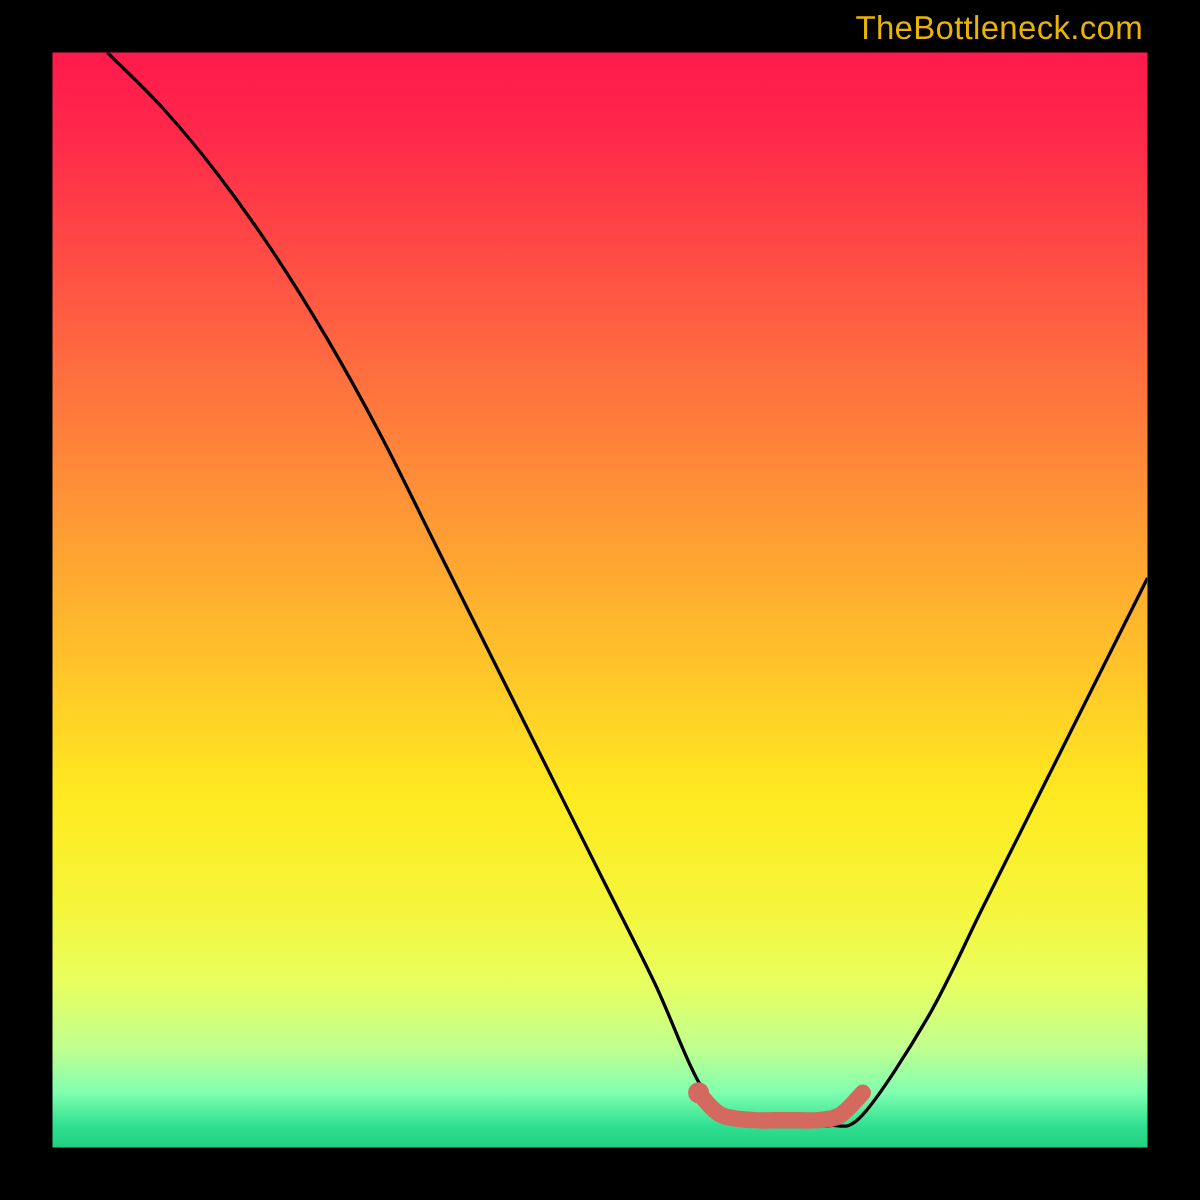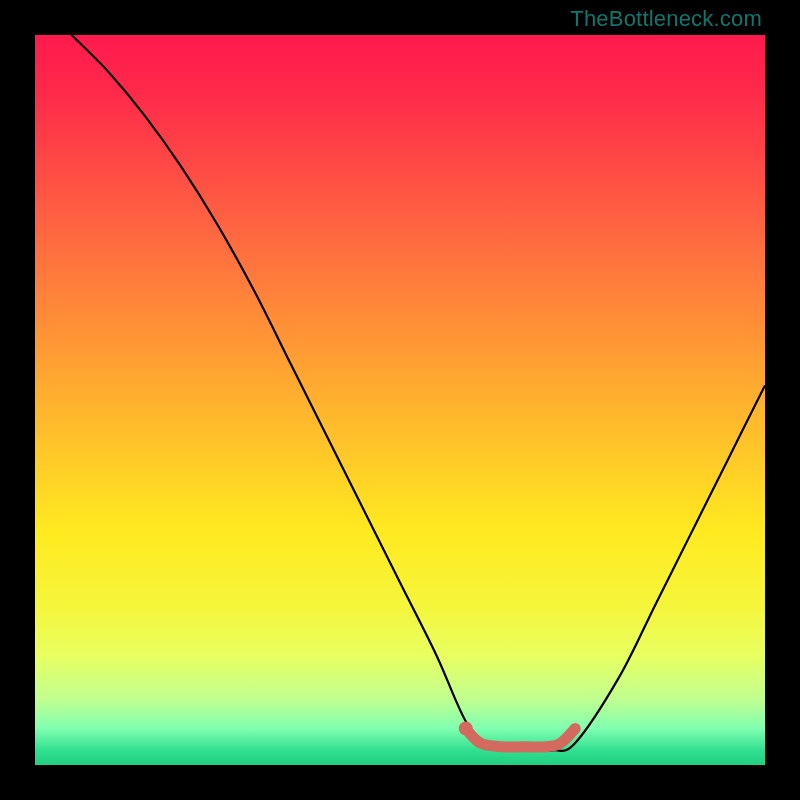--- a/index.html
+++ b/index.html
@@ -37,21 +37,21 @@
       #c0ff90 91%,
       #80ffb0 95%,
       #30e090 98%,
       #20d080 100%
     );
   }
   .watermark {
     position: absolute;
     top: 6px;
     right: 38px;
-    color: #0f766e;
+    color: #eab308;
     font-size: 22px;
     font-weight: 500;
     letter-spacing: 0.2px;
   }
   svg.curve {
     position: absolute;
     left: 0;
     top: 0;
     width: 730px;
     height: 730px;

